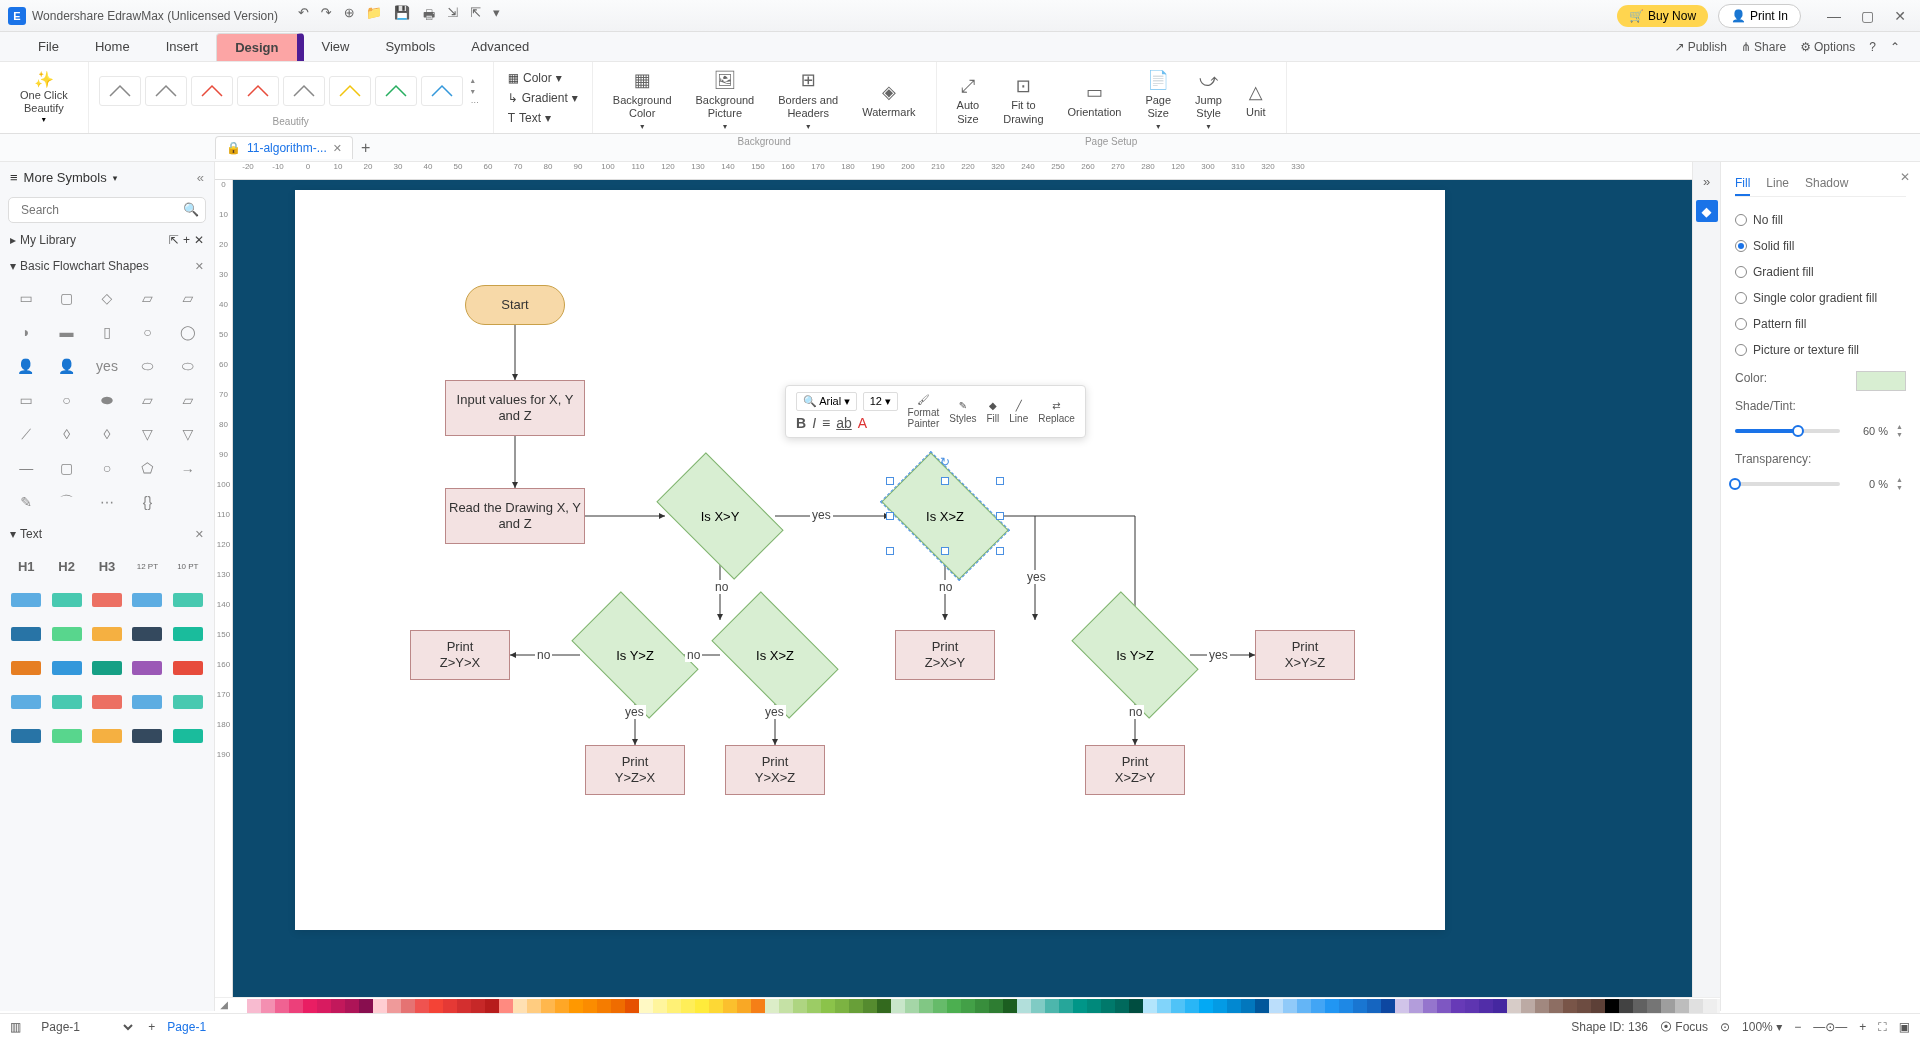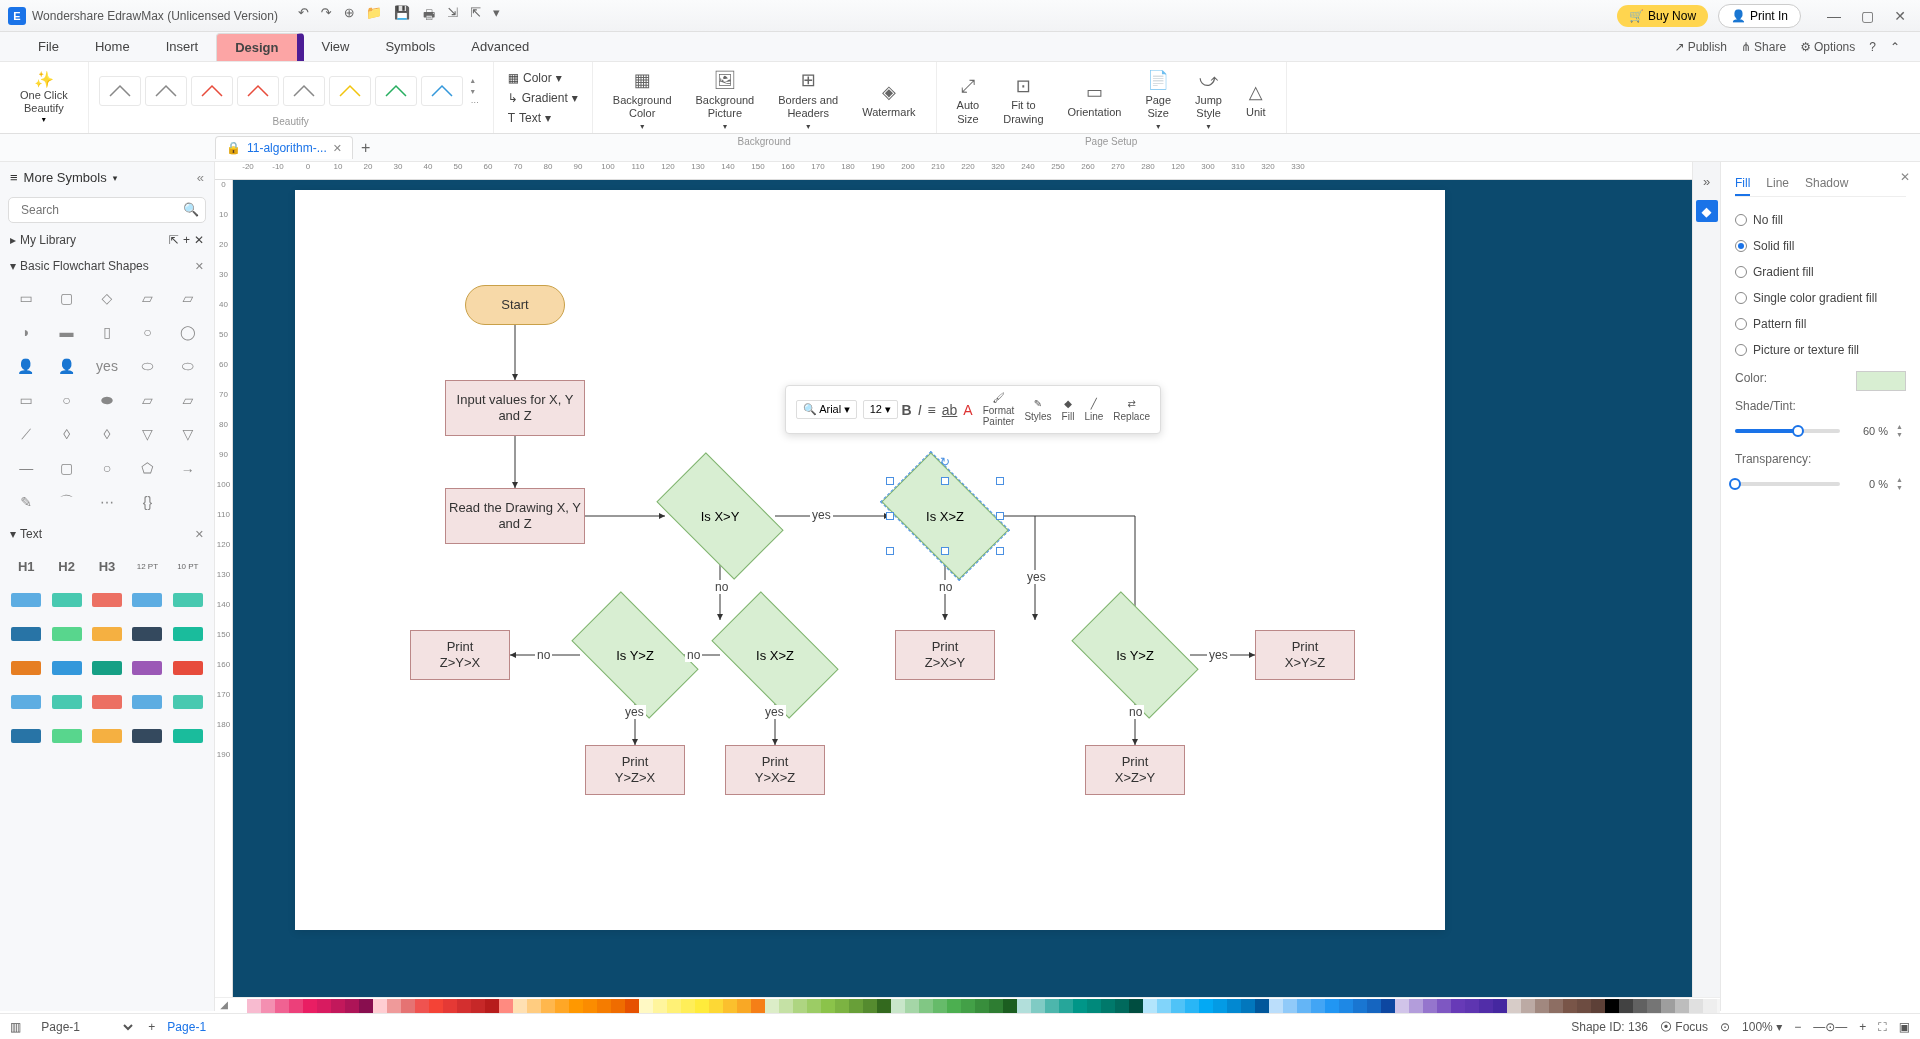--- a/index.html
+++ b/index.html
@@ -586,21 +586,21 @@
         <div class="edge-label" style="left:642px;top:390px">no</div>
         <div class="edge-label" style="left:730px;top:380px">yes</div>
         <div class="edge-label" style="left:240px;top:458px">no</div>
         <div class="edge-label" style="left:390px;top:458px">no</div>
         <div class="edge-label" style="left:328px;top:515px">yes</div>
         <div class="edge-label" style="left:468px;top:515px">yes</div>
         <div class="edge-label" style="left:912px;top:458px">yes</div>
         <div class="edge-label" style="left:832px;top:515px">no</div>
 
         <div class="float-toolbar" style="left:490px;top:195px">
-          <div style="display:flex;flex-direction:row;gap:4px">
+          <div style="display:flex;flex-direction:column;gap:4px">
             <div class="ft-row">
               <span class="ft-sel">🔍 <span>Arial</span> ▾</span>
               <span class="ft-sel"><span>12</span> ▾</span>
             </div>
             <div class="ft-row">
               <span class="ft-ico"><b>B</b></span>
               <span class="ft-ico"><i>I</i></span>
               <span class="ft-ico">≡</span>
               <span class="ft-ico"><u>ab</u></span>
               <span class="ft-ico" style="color:#d33">A</span>

